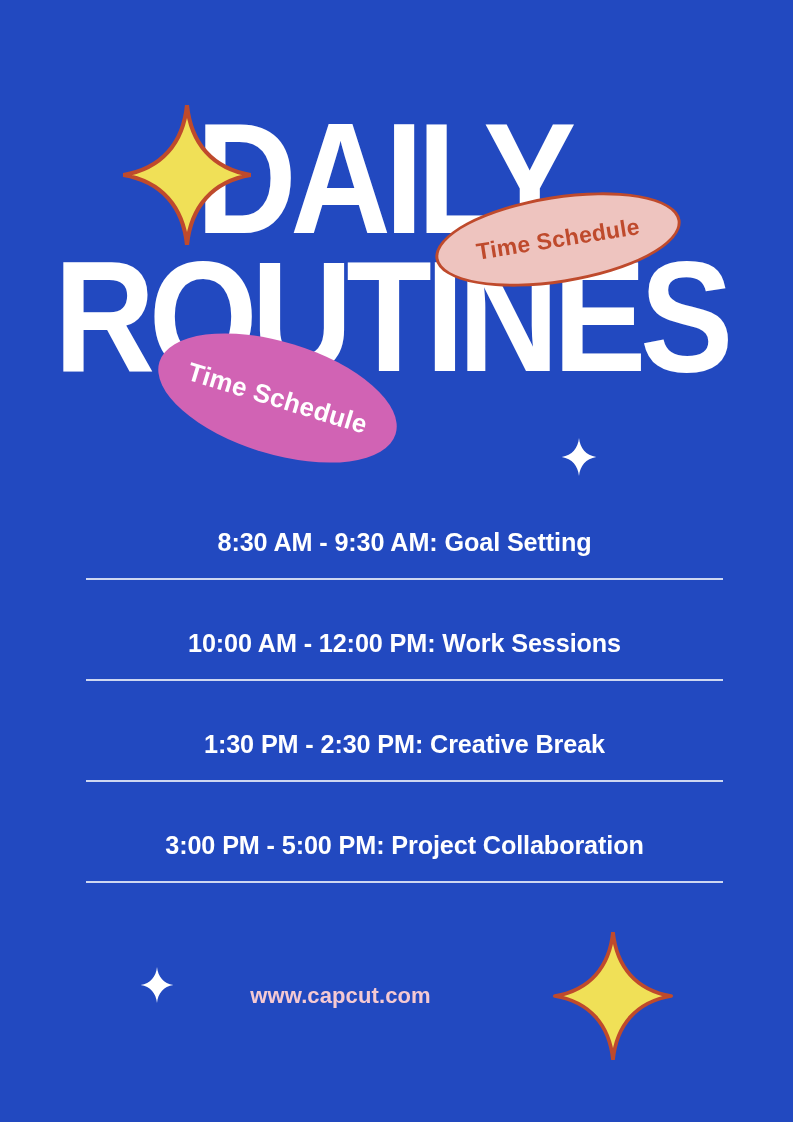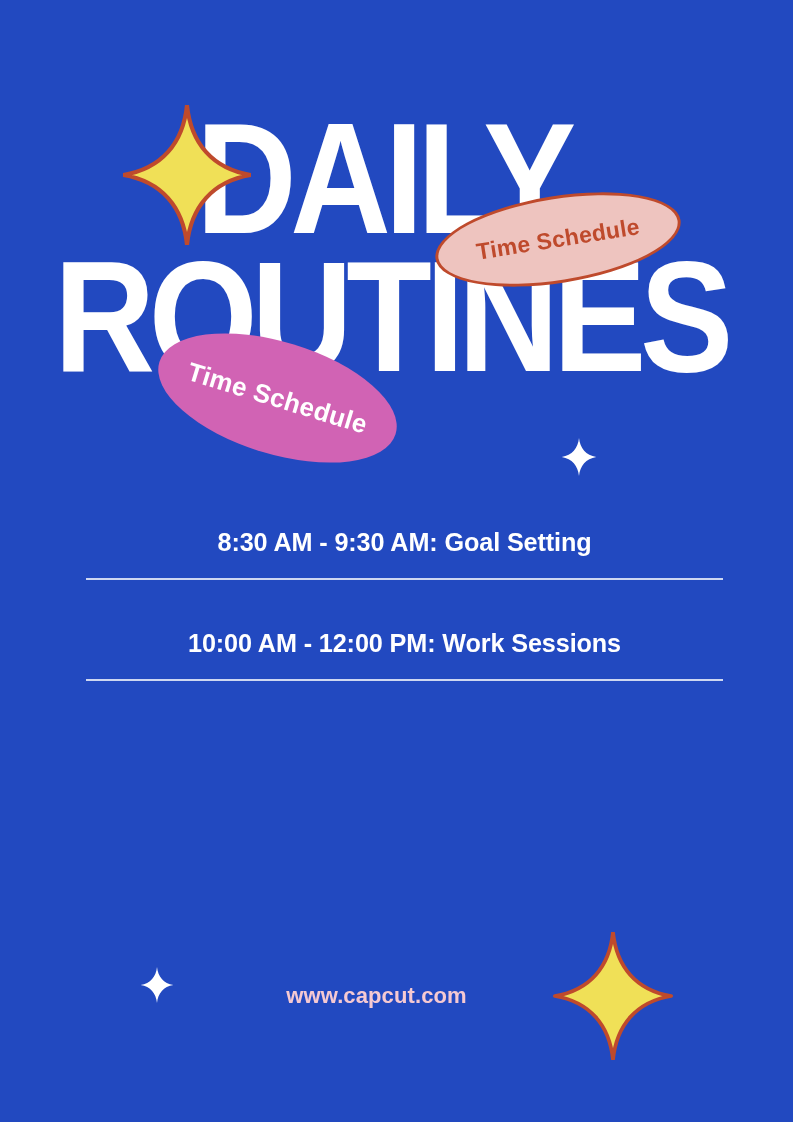--- a/index.html
+++ b/index.html
@@ -147,21 +147,20 @@
     position: absolute;
     left: 0;
     top: 983px;
     width: 681px;
     text-align: center;
     color: #f5c9d2;
     font-family: "Liberation Sans", sans-serif;
     font-weight: 700;
     font-size: 22px;
     letter-spacing: 0.005em;
-    margin-left: 36px;
   }
 </style>
 </head>
 <body>
 
 <div class="poster">
 
   <div class="title-block">
     <div class="title-line title-line-1">DAILY</div>
     <div class="title-line title-line-2">ROUTINES</div>
@@ -192,21 +191,29 @@
     <div class="schedule-item">
       <div class="schedule-text">8:30 AM - 9:30 AM: Goal Setting</div>
       <div class="schedule-rule"></div>
     </div>
 
     <div class="schedule-item">
       <div class="schedule-text">10:00 AM - 12:00 PM: Work Sessions</div>
       <div class="schedule-rule"></div>
     </div>
 
-
+    <div class="schedule-item">
+      <div class="schedule-text">1:30 PM - 2:30 PM: Creative Break</div>
+      <div class="schedule-rule"></div>
+    </div>
+
+    <div class="schedule-item">
+      <div class="schedule-text">3:00 PM - 5:00 PM: Project Collaboration</div>
+      <div class="schedule-rule"></div>
+    </div>
 
   </div>
 
   <div class="star star-footer-small">
     <svg viewBox="0 0 100 110" width="34" height="36" aria-hidden="true">
       <path d="M50 0 C53 30 70 50 100 55 C70 60 53 80 50 110 C47 80 30 60 0 55 C30 50 47 30 50 0 Z" fill="#ffffff"></path>
     </svg>
   </div>
 
   <div class="footer-url">www.capcut.com</div>

